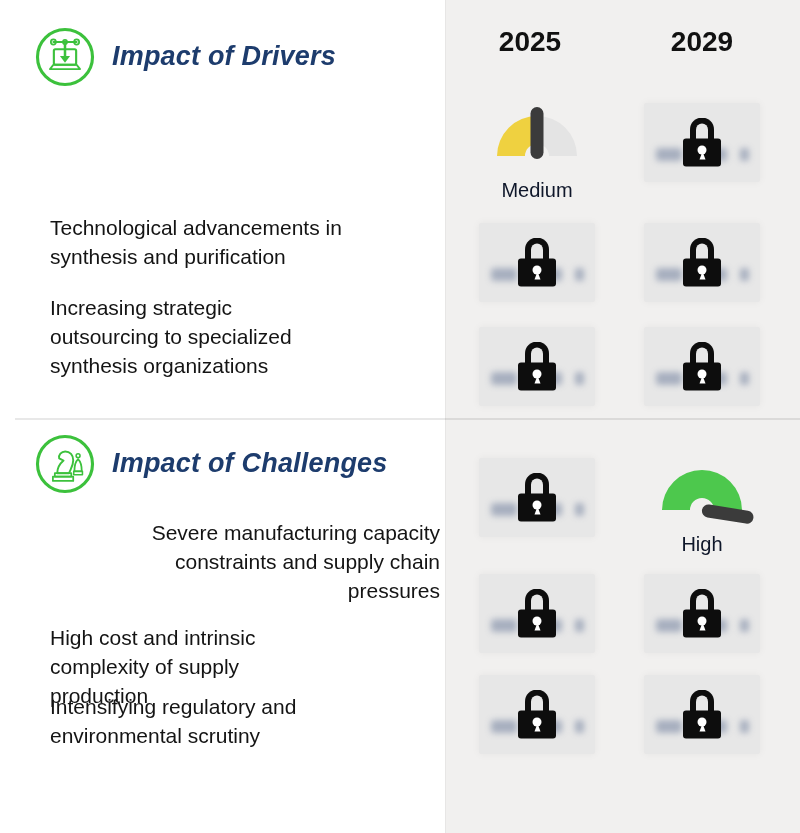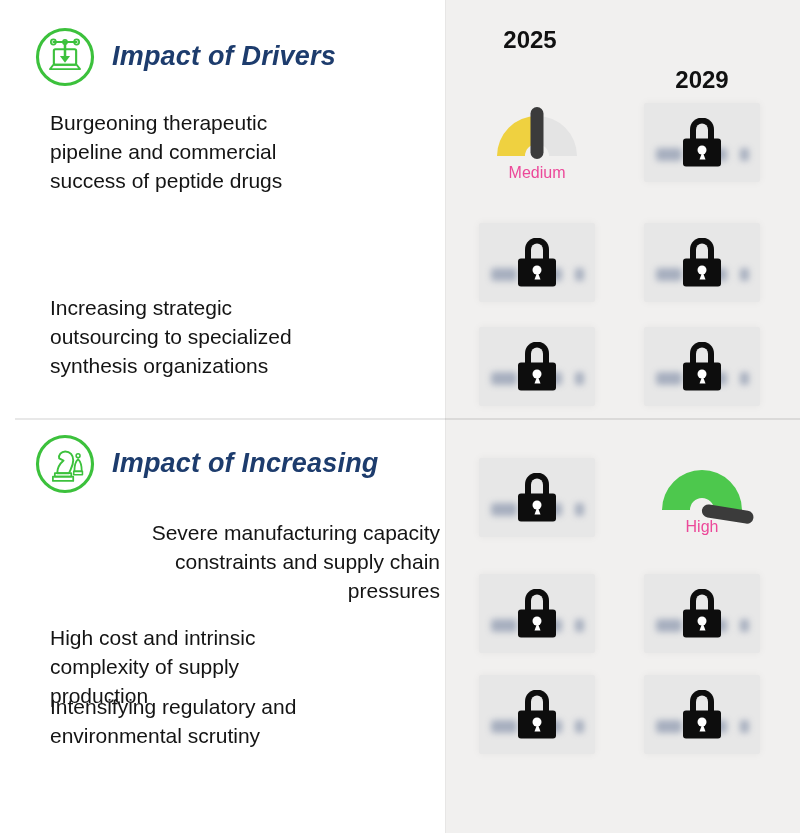--- a/index.html
+++ b/index.html
@@ -24,26 +24,26 @@
     font-size:27px;font-weight:700;color:#1D3C6D;letter-spacing:0.2px;font-style:italic;
   }
   .row-label{
     position:absolute;left:50px;width:390px;
     font-size:21px;line-height:29px;font-weight:400;color:#141414;
     white-space:pre-line;
   }
   
   .col-header{
     position:absolute;width:116px;text-align:center;
-    font-size:24px;font-weight:700;color:#111;
+    font-size:28px;font-weight:700;color:#111;
   }
   
   .gauge{position:absolute;width:116px;text-align:center;}
   .gauge svg{overflow:visible;display:block;margin:0 auto;}
-  .gauge-label{font-size:16px;color:#ec4899;margin-top:2px;}
+  .gauge-label{font-size:20px;color:#0f172a;margin-top:17px;}
   
   .lock-cell{
     position:absolute;width:116px;height:79px;background:#E7E7E7;
     border-radius:2px;box-shadow:0 0 8px rgba(0,0,0,0.05);
   }
   .blur-line{
     position:absolute;left:6px;right:6px;bottom:21px;height:13px;
     display:flex;gap:7px;justify-content:center;align-items:center;
     filter:blur(3px);opacity:0.8;
   }
@@ -75,40 +75,39 @@
 </style>
 </head>
 <body>
 
 <div class="stage">
 
   <div class="right-panel"></div>
   <div class="divider"></div>
 
   <div class="col-header" style="left:472px;top:26px;">2025</div>
-  <div class="col-header" style="left:644px;top:26px;margin-top:40px;">2029</div>
+  <div class="col-header" style="left:644px;top:26px;">2029</div>
 
   <div class="section-icon" style="top:26px;">
     <svg viewBox="0 0 64 64" width="62" height="62" fill="none" stroke="#3CC13C" stroke-linecap="round" stroke-linejoin="round">
       <circle cx="32" cy="32" r="28.4" stroke-width="3.2"></circle>
       <path d="M20 16.5 h24" stroke-width="2"></path>
       <circle cx="20" cy="16.5" r="2.6" stroke-width="1.8"></circle>
       <circle cx="44" cy="16.5" r="2.6" stroke-width="1.8"></circle>
       <circle cx="32" cy="16.5" r="2.1" stroke-width="1.8"></circle>
       <path d="M32 19 v13" stroke-width="2.6"></path>
       <polygon points="26.8,31 37.2,31 32,38" fill="#3CC13C" stroke="none"></polygon>
       <rect x="20.5" y="24" width="23" height="16" rx="1.5" stroke-width="2.2"></rect>
       <path d="M16.5 44.5 h31 l-3.5 -4.5 h-24 z" stroke-width="2"></path>
     </svg>
   </div>
   <div class="section-title" style="top:41px;">Impact of Drivers</div>
 
-  <div class="row-label" style="top:108px;">Burgeoning therapeutic
-pipeline and commercial
-success of peptide drugs</div>
+  <div class="row-label" style="top:213px;">Technological advancements in
+synthesis and purification</div>
   <div class="row-label" style="top:293px;">Increasing strategic
 outsourcing to specialized
 synthesis organizations</div>
 
   <div class="gauge" style="left:479px;top:106px;">
     <svg width="88" height="56" viewBox="0 0 88 56">
       <path d="M4 50 A40 40 0 0 1 44 10 L44 38 A12 12 0 0 0 32 50 Z" fill="#EFD140"></path>
       <path d="M44 10 A40 40 0 0 1 84 50 L56 50 A12 12 0 0 0 44 38 Z" fill="#E4E4E4"></path>
       <rect x="37.5" y="1" width="13" height="52" rx="6.5" fill="#3B3B3B"></rect>
     </svg>
@@ -187,21 +186,21 @@
     <svg viewBox="0 0 64 64" width="62" height="62" fill="none" stroke="#3CC13C" stroke-linecap="round" stroke-linejoin="round">
       <circle cx="32" cy="32" r="28.4" stroke-width="3.2"></circle>
       <path d="M24 41.5 c0-7 3-10 6.5-13 l-4.5-2.2 c-1-3.5 2.2-7.3 6.2-7.3 c5 0 8.3 4 8.3 9 c0 6-3 9.5-4.3 13.5 z" stroke-width="2"></path>
       <path d="M21.5 45 h17 v-3.5 h-17 z" stroke-width="1.8"></path>
       <path d="M19.5 49.5 h21 v-4.5 h-21 z" stroke-width="1.8"></path>
       <circle cx="45.5" cy="23.5" r="2" stroke-width="1.6"></circle>
       <path d="M45.5 27 c-2.6 2.4 -3.8 6 -3.8 12.5 h7.6 c0-6.5 -1.2-10.1 -3.8-12.5 z" stroke-width="1.8"></path>
       <path d="M41 43 h9 v-3.5 h-9 z" stroke-width="1.6"></path>
     </svg>
   </div>
-  <div class="section-title" style="top:448px;">Impact of Increasing</div>
+  <div class="section-title" style="top:448px;">Impact of Challenges</div>
 
   <div class="row-label" style="top:518px;text-align:right;">Severe manufacturing capacity
 constraints and supply chain
 pressures</div>
   <div class="row-label" style="top:623px;">High cost and intrinsic
 complexity of supply
 production</div>
   <div class="row-label" style="top:692px;">Intensifying regulatory and
 environmental scrutiny</div>
 

